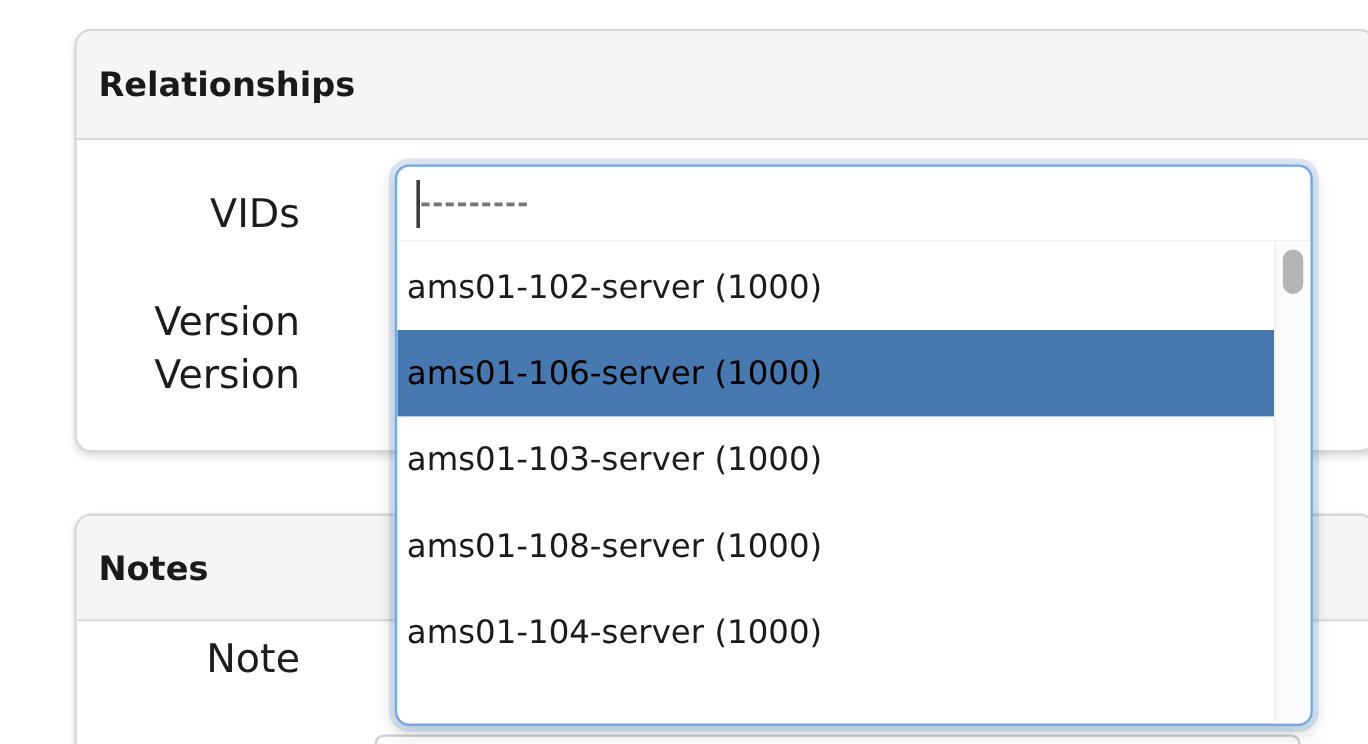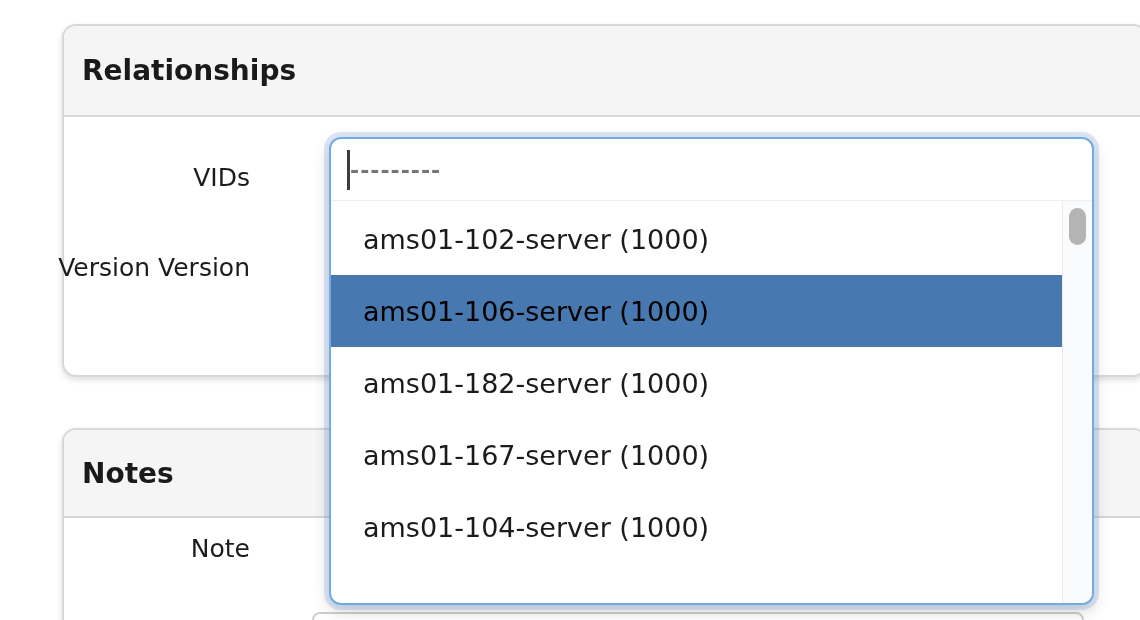--- a/index.html
+++ b/index.html
@@ -11,42 +11,42 @@
            box-shadow:0 3px 6px rgba(0,0,0,0.13); z-index:1;margin-left:35px; }
   .panel-header { background:var(--header-bg); border-bottom:2px solid var(--panel-border);
                   border-radius:12px 12px 0 0; display:flex; align-items:center;
                   padding:0 18px; font-weight:bold; font-size:28px; color:var(--title-color); }
   #panel-relationships { top:24px; height:353px; }
   #panel-relationships .panel-header { height:91px; }
   #panel-notes { top:428px; height:240px; }
   #panel-notes .panel-header { height:88px; }
 
   .field-label { position:absolute; left:40px; width:210px; text-align:right;
-                 font-size:25px; color:#1c1c1c; z-index:2; line-height:34px; }
+                 font-size:33px; color:#1c1c1c; z-index:2; line-height:34px; }
   #label-vids { top:161px; }
   #label-software-version { top:246px; line-height:44px; }
   #label-note { top:532px; }
 
   #note-textarea { position:absolute; left:312px; top:612px; width:772px; height:60px;
                    background:#fff; border:2px solid #cfcfcf; border-radius:8px; z-index:3; }
 
   #vid-dropdown { position:absolute; left:329px; top:137px; width:765px; height:468px;
                   background:#ffffff; border:2px solid var(--focus-border); border-radius:12px;
                   box-shadow:0 0 0 5px rgba(95,152,214,0.22), 0 6px 16px rgba(0,0,0,0.18);
                   z-index:10; display:flex; flex-direction:column; overflow:hidden; }
 
   .search-area { height:62px; flex:none; position:relative; border-bottom:1px solid #efefef; }
   .caret { position:absolute; left:16px; top:11px; width:3px; height:40px; background:#3d3d3d; }
   .search-placeholder { position:absolute; left:19px; top:0; height:62px; display:flex;
                         align-items:center; color:#757575; font-size:22px; letter-spacing:1px;
                         font-weight:bold; }
 
   .results-wrap { flex:1; display:flex; min-height:0; }
   .results { width:731px; padding-top:2px; overflow:hidden; }
-  .option { height:72px; display:flex; align-items:center; padding-left:32px;
+  .option { height:72px; display:flex; align-items:center; padding-left:8px;
             font-size:27px; color:#1b1b1b; white-space:nowrap; }
   .option.highlighted { background:var(--highlight-bg); color:#000000; }
 
   .scroll-track { width:30px; border-left:1px solid #ececec; background:#fafbfc; position:relative; }
   .scroll-thumb { position:absolute; top:7px; left:6px; width:17px; height:37px;
                   background:#b4b4b4; border-radius:9px; }
 </style>
 </head>
 <body>
 
@@ -71,21 +71,21 @@
 
 <div id="vid-dropdown">
   <div class="search-area">
     <div class="caret"></div>
     <div class="search-placeholder">---------</div>
   </div>
   <div class="results-wrap">
     <div class="results" id="results">
         <div class="option">ams01-102-server (1000)</div>
         <div class="option highlighted">ams01-106-server (1000)</div>
-        <div class="option">ams01-182-server (1000)</div>
-        <div class="option">ams01-167-server (1000)</div>
+        <div class="option">ams01-103-server (1000)</div>
+        <div class="option">ams01-108-server (1000)</div>
         <div class="option">ams01-104-server (1000)</div>
       </div>
     <div class="scroll-track">
       <div class="scroll-thumb"></div>
     </div>
   </div>
 </div>
 
 </body></html>

